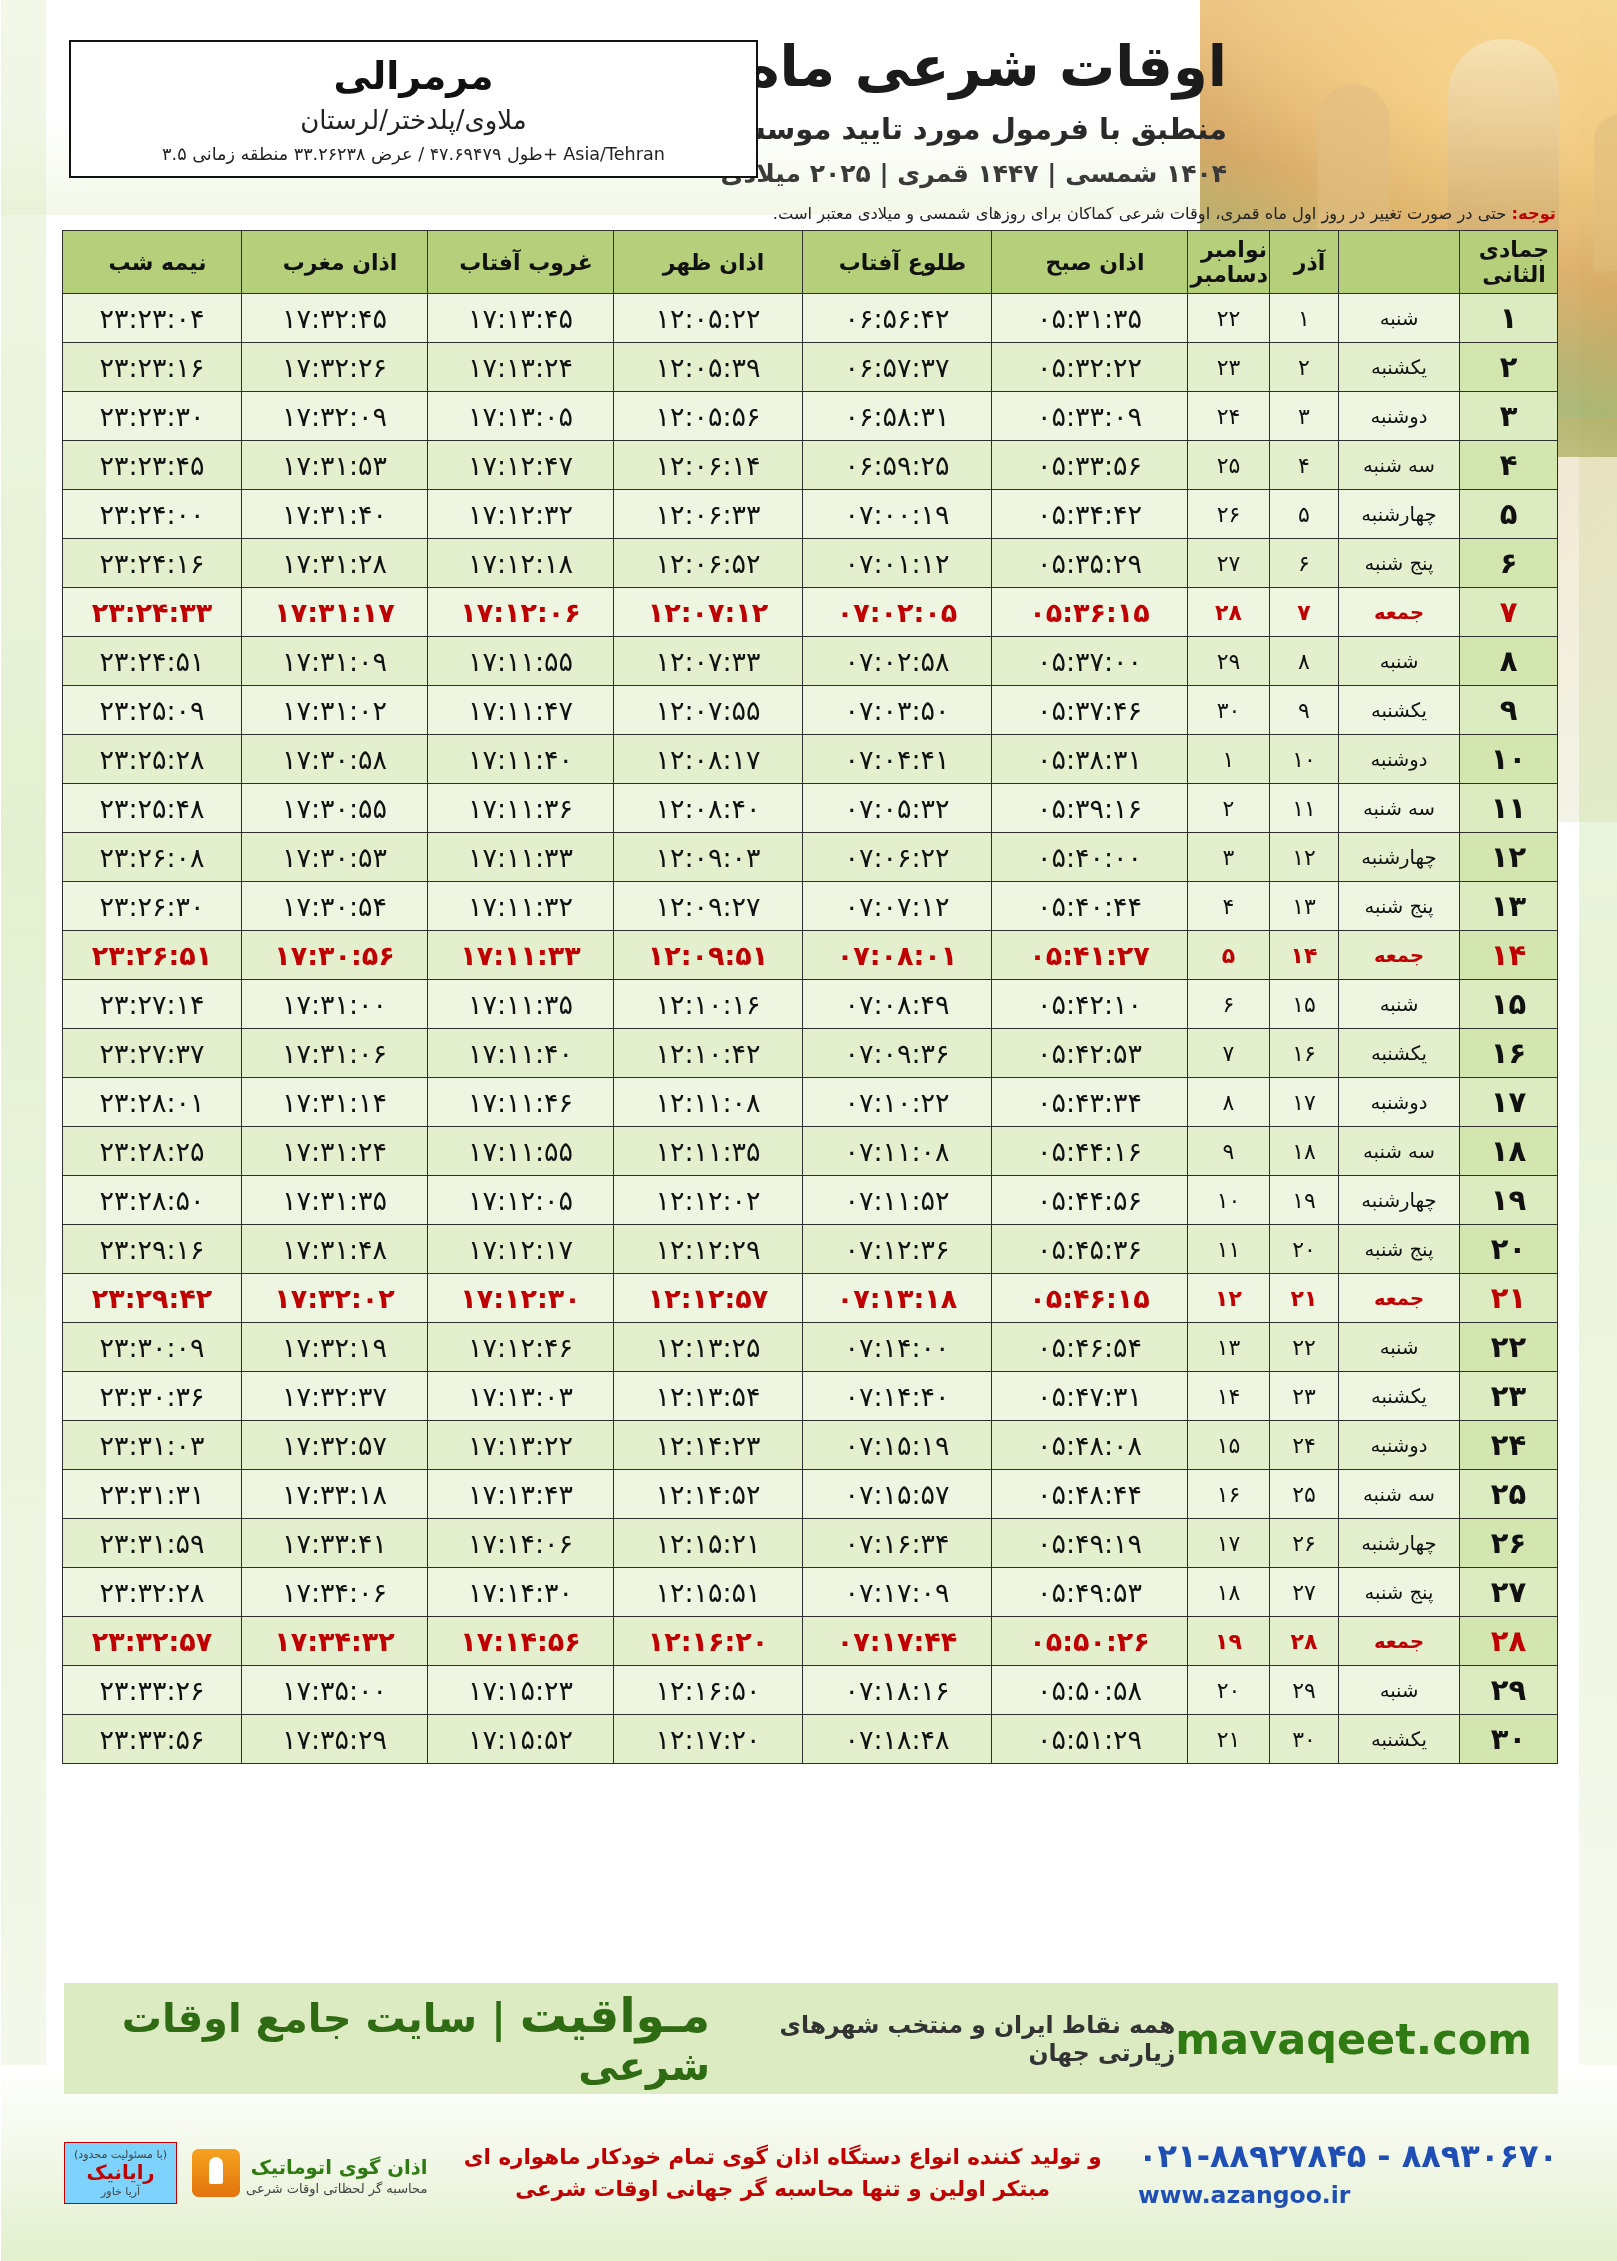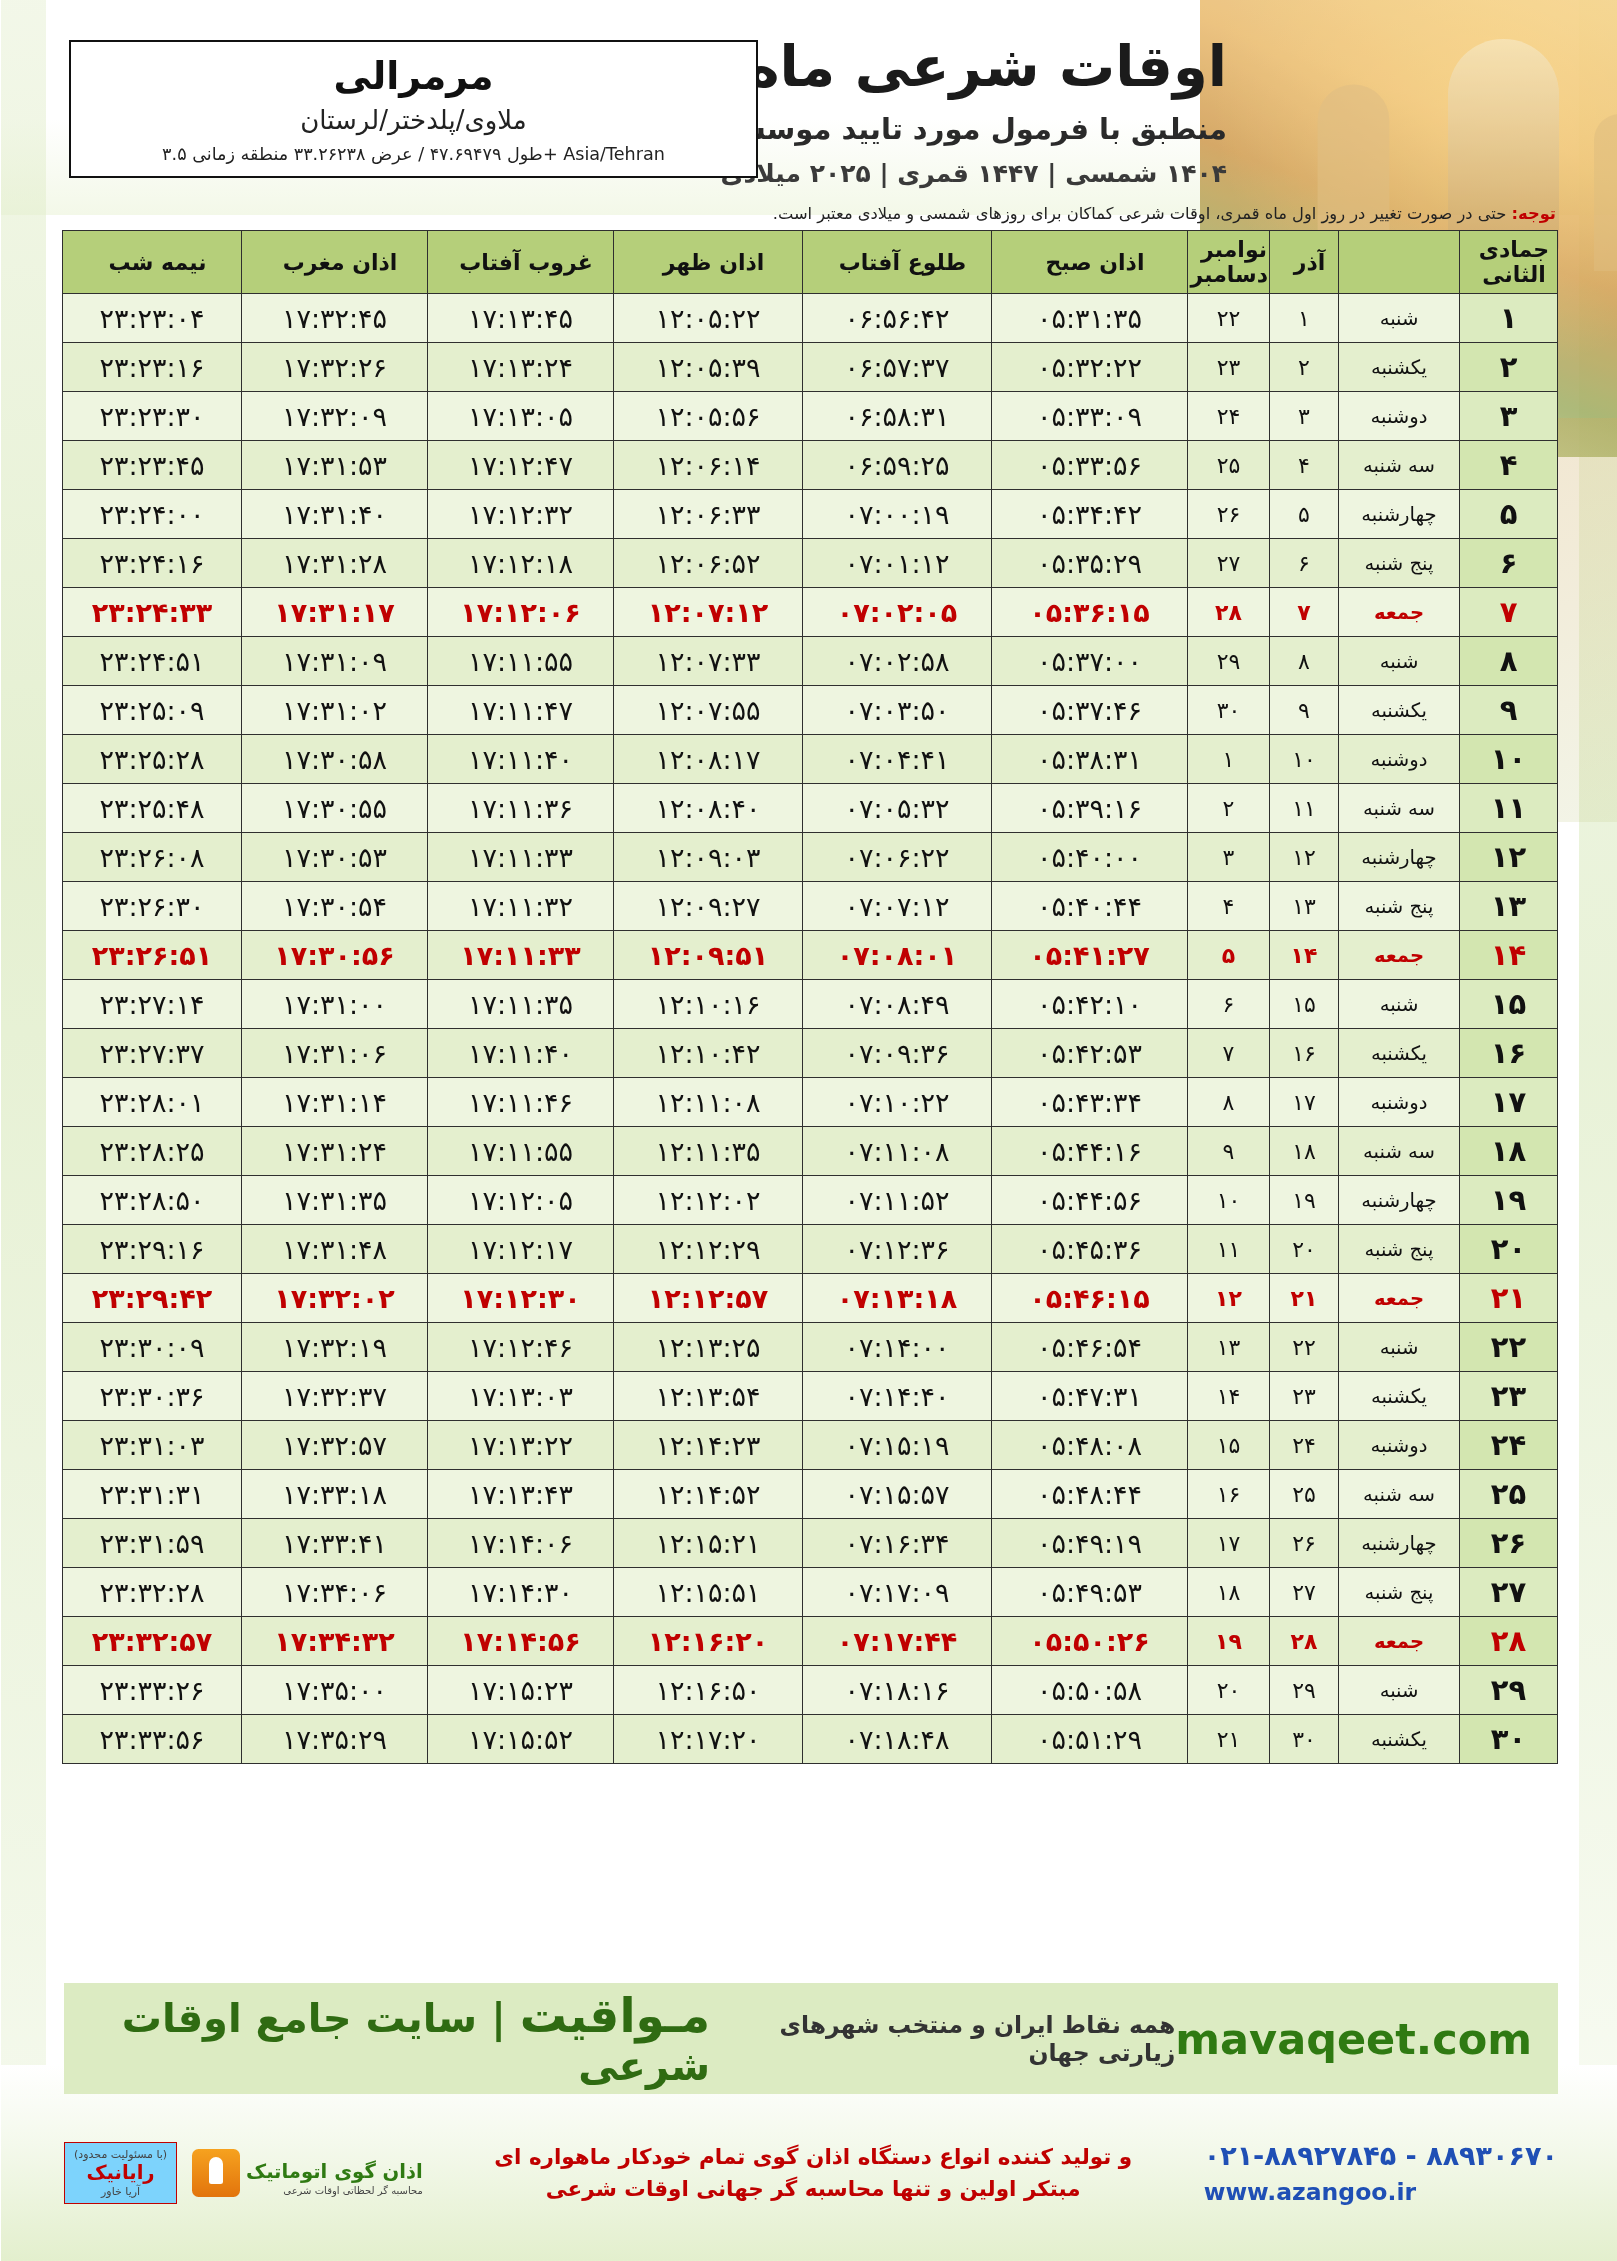--- a/index.html
+++ b/index.html
@@ -132,21 +132,21 @@
   .brand-right{font-size:40px;font-weight:bold;color:#2f6b12;direction:rtl;}
   .brand-right .mv{font-size:47px;}
   .brand-mid{font-size:23.5px;color:#333;font-weight:bold;}
   .brand-left{font-size:43px;font-weight:bold;color:#2f7a12;direction:ltr;font-family:"DejaVu Sans",sans-serif;}
 
   .footer-bottom{
     position:absolute;left:64px;top:2111px;width:1494px;height:124px;
     display:flex;align-items:center;justify-content:space-between;
   }
   .fb-left{direction:ltr;text-align:left;color:#1f4fb5;font-weight:bold;}
-  .fb-phone{font-size:27px;letter-spacing:0.7px;}
+  .fb-phone{font-size:32px;letter-spacing:0.7px;}
   .fb-site{font-size:23.5px;margin-top:6.5px;}
   .fb-mid{text-align:center;color:#c00000;font-size:21.5px;font-weight:bold;line-height:1.5;}
   .fb-right{display:flex;align-items:center;gap:14.4px;}
   .logo-rayanik{
     border:1.3px solid #c00000;padding:5.2px 9px;text-align:center;color:#c00000;
     font-size:19.6px;font-weight:bold;line-height:1.2;background:#7dd3fc;
   }
   .logo-rayanik small{display:block;font-size:11px;color:#444;font-weight:normal;}
   .logo-azangoo{
     display:flex;align-items:flex-end;gap:6.5px;
@@ -154,21 +154,21 @@
   .az-icon{
     width:48px;height:48px;border-radius:6.5px;
     background:linear-gradient(180deg,#f6a21f,#e2740c);
     position:relative;
   }
   .az-icon:after{
     content:"";position:absolute;left:17px;top:7.8px;width:14.4px;height:27px;
     background:#fff;border-radius:7.2px 7.2px 2.6px 2.6px;
   }
   .az-text{font-size:19.6px;font-weight:bold;color:#2f7a12;line-height:1.25;text-align:right;}
-  .az-text small{display:block;font-size:10px;color:#444;font-weight:normal;}
+  .az-text small{display:block;font-size:13px;color:#444;font-weight:normal;}
 </style>
 </head>
 <body>
 
 <div class="bg-top-green"></div>
 <div class="bg-left-strip"></div>
 <div class="bg-right-strip"></div>
 <div class="bg-photo"></div>
 <div class="bg-photo2"></div>
 <div class="bg-bottom"></div>

